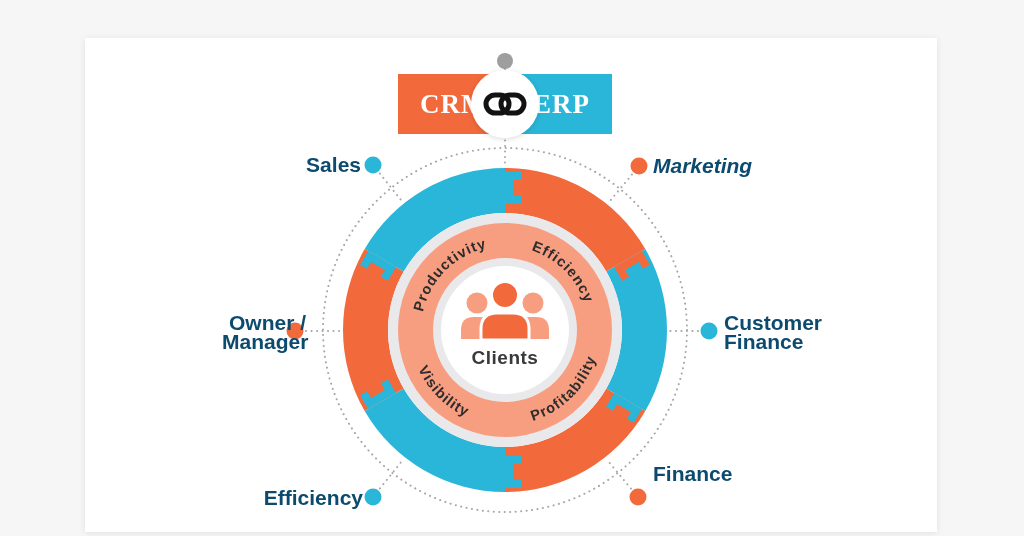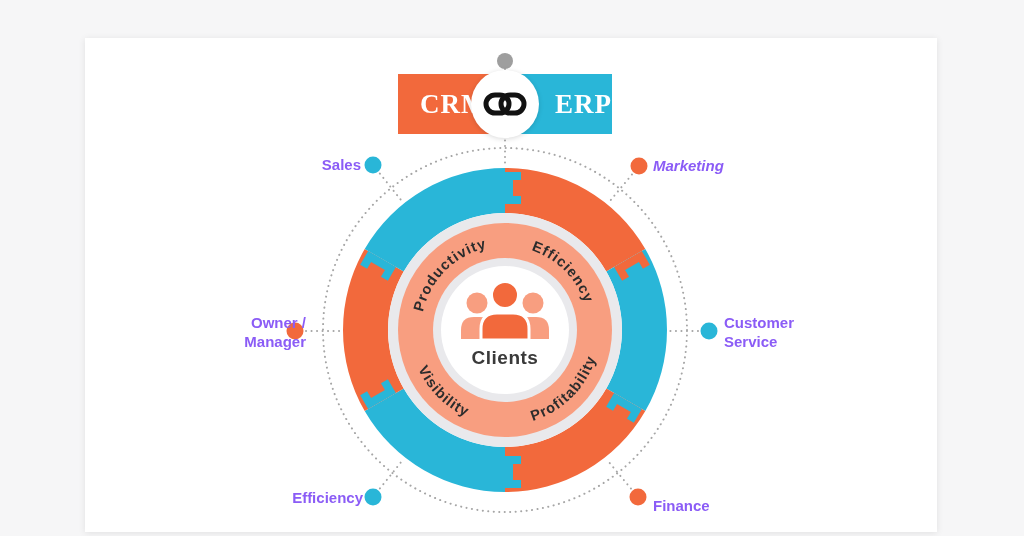--- a/index.html
+++ b/index.html
@@ -25,26 +25,26 @@
   .dot-orange{fill:var(--orange);}
   .ring-text{font-family:"Liberation Sans",sans-serif;font-size:14.5px;font-weight:bold;fill:#2c2c2c;letter-spacing:1px;}
   .clients-text{font-family:"Liberation Sans",sans-serif;font-size:19px;font-weight:bold;fill:#3a3a3a;letter-spacing:0.5px;}
   .person-side{fill:var(--salmon);}
   .person-center{fill:var(--orange);stroke:#ffffff;stroke-width:3px;}
   
   .header{position:absolute;left:398px;top:74px;width:214px;height:60px;}
   .hbox{position:absolute;top:0;width:107px;height:60px;display:flex;align-items:center;
         color:#ffffff;font-family:"Liberation Serif",serif;font-size:27px;font-weight:600;letter-spacing:1px;}
   .hbox.left{left:0;background:var(--orange);padding-left:22px;box-sizing:border-box;}
-  .hbox.right{left:107px;background:var(--cyan);justify-content:flex-end;box-sizing:border-box;text-align:right;}
+  .hbox.right{left:107px;background:var(--cyan);justify-content:flex-end;padding-right:22px;box-sizing:border-box;text-align:right;}
   .hcircle{position:absolute;left:73px;top:-4px;width:68px;height:68px;border-radius:50%;
            background:#ffffff;box-shadow:0 1px 5px rgba(0,0,0,0.15);
            display:flex;align-items:center;justify-content:center;}
   
-  .stk{position:absolute;font-size:15px;font-weight:bold;color:#8b5cf6;line-height:19px;}
+  .stk{position:absolute;font-size:21px;font-weight:bold;color:#0c4a6e;line-height:19px;}
   .stk.r{text-align:right;}
 </style>
 </head>
 <body>
 
 <div class="card"></div>
 
 <svg class="diagram" width="1024" height="536" viewBox="0 0 1024 536">
 
   <g>
@@ -127,15 +127,15 @@
     <svg width="46" height="28" viewBox="-23 -14 46 28">
       <rect x="-19" y="-9" width="23" height="18" rx="9" fill="none" stroke="#121212" stroke-width="5"></rect>
       <rect x="-4" y="-9" width="23" height="18" rx="9" fill="none" stroke="#121212" stroke-width="5"></rect>
     </svg>
   </div>
 </div>
 
 <div class="stk r" style="right:663px;top:155px;">Sales</div>
 <div class="stk" style="left:653px;top:156px;font-style:italic;">Marketing</div>
 <div class="stk" style="left:222px;top:313px;width:84px;text-align:right;">Owner / Manager</div>
-<div class="stk" style="left:724px;top:313px;width:95px;">Customer Service</div>
+<div class="stk" style="left:724px;top:313px;width:95px;">Customer Finance</div>
 <div class="stk r" style="right:661px;top:488px;">Efficiency</div>
-<div class="stk" style="left:653px;top:496px;">Finance</div>
+<div class="stk" style="left:653px;top:464px;">Finance</div>
 
 </body></html>

